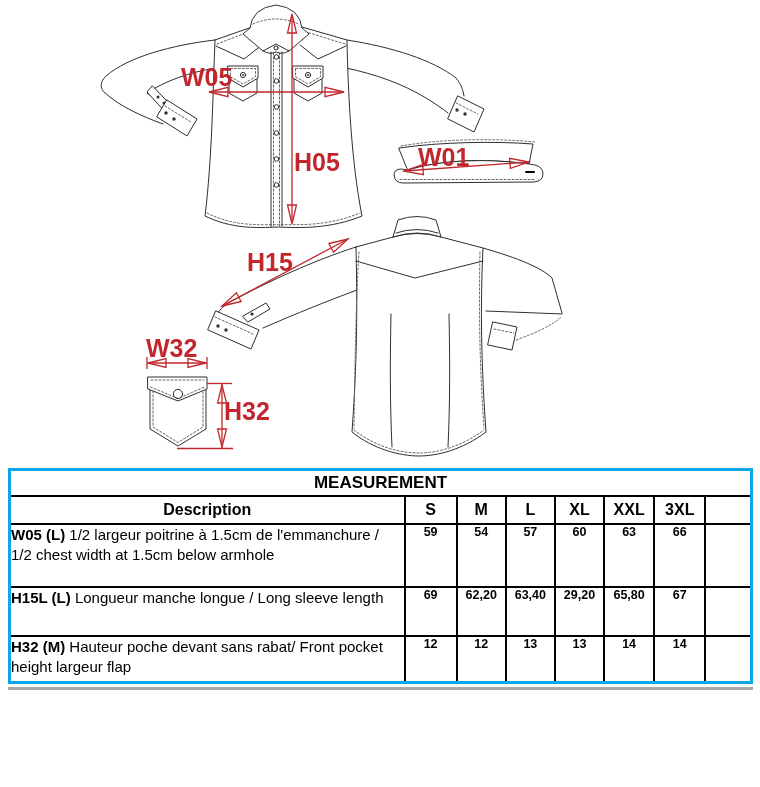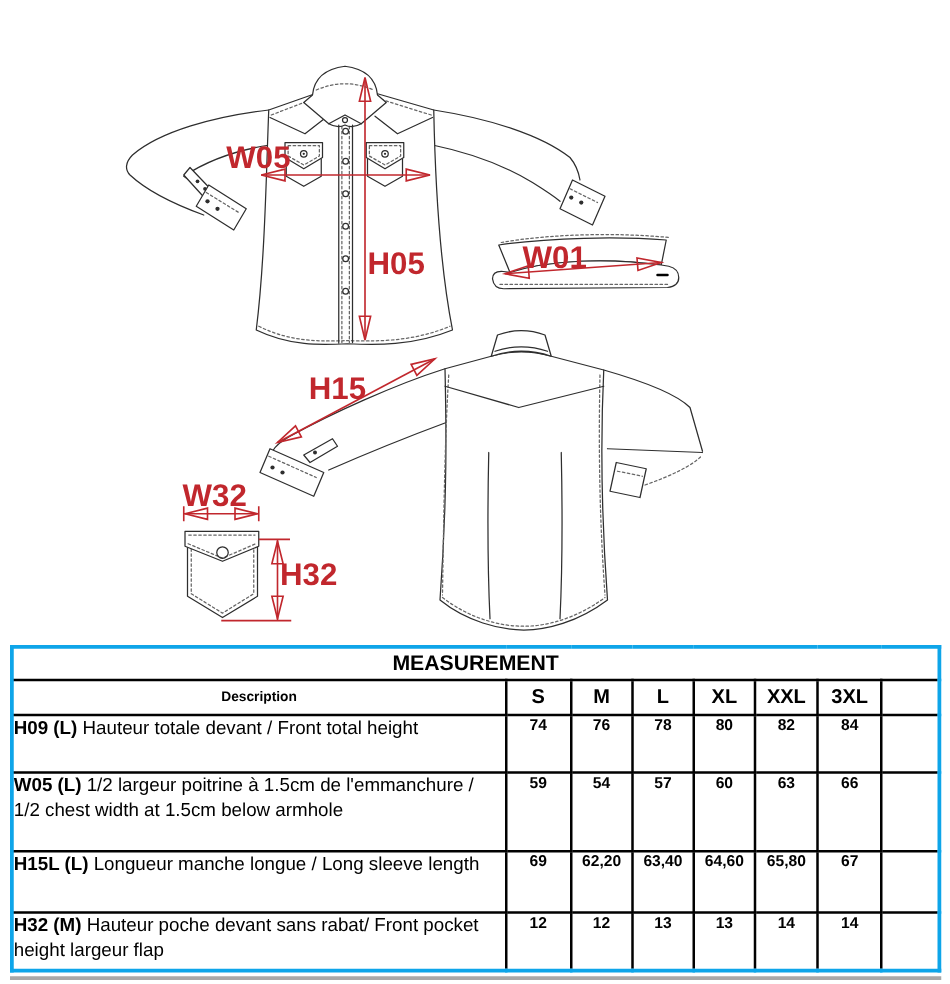--- a/index.html
+++ b/index.html
@@ -1,22 +1,22 @@
 <!DOCTYPE html>
 <html><head>
 <meta charset="utf-8">
 <style>
   html,body{margin:0;padding:0;background:#ffffff;}
   body{width:760px;height:787px;overflow:hidden;font-family:"Liberation Sans",sans-serif;}
-  .diagram-wrap{width:652px;height:462px;position:relative;margin-top:48px;}
+  .diagram-wrap{width:652px;height:462px;position:relative;}
   svg text.mlabel{font-family:"Liberation Sans",sans-serif;font-weight:bold;font-size:25px;fill:#C1272D;}
   table.meas{border-collapse:collapse;table-layout:fixed;width:745px;margin:6px 0 0 8px;border:3px solid #0ea5e9;}
   table.meas th,table.meas td{border:2px solid #000;padding:0;overflow:hidden;}
   .title-cell{font-size:17px;font-weight:bold;text-align:center;height:24px;}
-  .desc-head{font-size:11px;font-weight:bold;text-align:center;height:26px;margin-top:19px;}
+  .desc-head{font-size:16px;font-weight:bold;text-align:center;height:26px;margin-top:19px;}
   .size-head{font-size:16px;font-weight:bold;text-align:center;}
   td.desc-cell{font-size:15px;text-align:left;vertical-align:top;padding:2px 4px 2px 3px;line-height:1.32;}
   td.desc-cell .code{font-weight:bold;}
   td.val-cell{font-size:12.5px;font-weight:bold;text-align:center;vertical-align:top;padding-top:3px;}
   tr.r-h09 td{height:44px;}
   tr.r-w05 td{height:61px;margin-left:24px;}
   tr.r-h15l td{height:47px;}
   tr.r-h32 td{height:44px;}
   tr.r-w32 td{height:34px;}
   .bottom-strip{width:745px;height:3px;background:#a8a8a8;margin:3px 0 0 8px;}
@@ -206,46 +206,36 @@
   <tr>
     <th class="desc-head">Description</th>
     <th class="size-head">S</th>
     <th class="size-head">M</th>
     <th class="size-head">L</th>
     <th class="size-head">XL</th>
     <th class="size-head">XXL</th>
     <th class="size-head">3XL</th>
     <th class="size-head"></th>
   </tr>
-  <tr class="r-h09">
-    <td class="desc-cell"><span class="code">H09 (L)</span> <span>Hauteur totale devant / Front total height</span></td>
-    <td class="val-cell">74</td>
-    <td class="val-cell">76</td>
-    <td class="val-cell">78</td>
-    <td class="val-cell">80</td>
-    <td class="val-cell">82</td>
-    <td class="val-cell">84</td>
-    <td class="val-cell"></td>
-  </tr>
   <tr class="r-w05">
     <td class="desc-cell"><span class="code">W05 (L)</span> <span>1/2 largeur poitrine à 1.5cm de l'emmanchure / 1/2 chest width at 1.5cm below armhole</span></td>
     <td class="val-cell">59</td>
     <td class="val-cell">54</td>
     <td class="val-cell">57</td>
     <td class="val-cell">60</td>
     <td class="val-cell">63</td>
     <td class="val-cell">66</td>
     <td class="val-cell"></td>
   </tr>
   <tr class="r-h15l">
     <td class="desc-cell"><span class="code">H15L (L)</span> <span>Longueur manche longue / Long sleeve length</span></td>
     <td class="val-cell">69</td>
     <td class="val-cell">62,20</td>
     <td class="val-cell">63,40</td>
-    <td class="val-cell">64,60</td>
+    <td class="val-cell">29,20</td>
     <td class="val-cell">65,80</td>
     <td class="val-cell">67</td>
     <td class="val-cell"></td>
   </tr>
   <tr class="r-h32">
     <td class="desc-cell"><span class="code">H32 (M)</span> <span>Hauteur poche devant sans rabat/ Front pocket height largeur flap</span></td>
     <td class="val-cell">12</td>
     <td class="val-cell">12</td>
     <td class="val-cell">13</td>
     <td class="val-cell">13</td>

